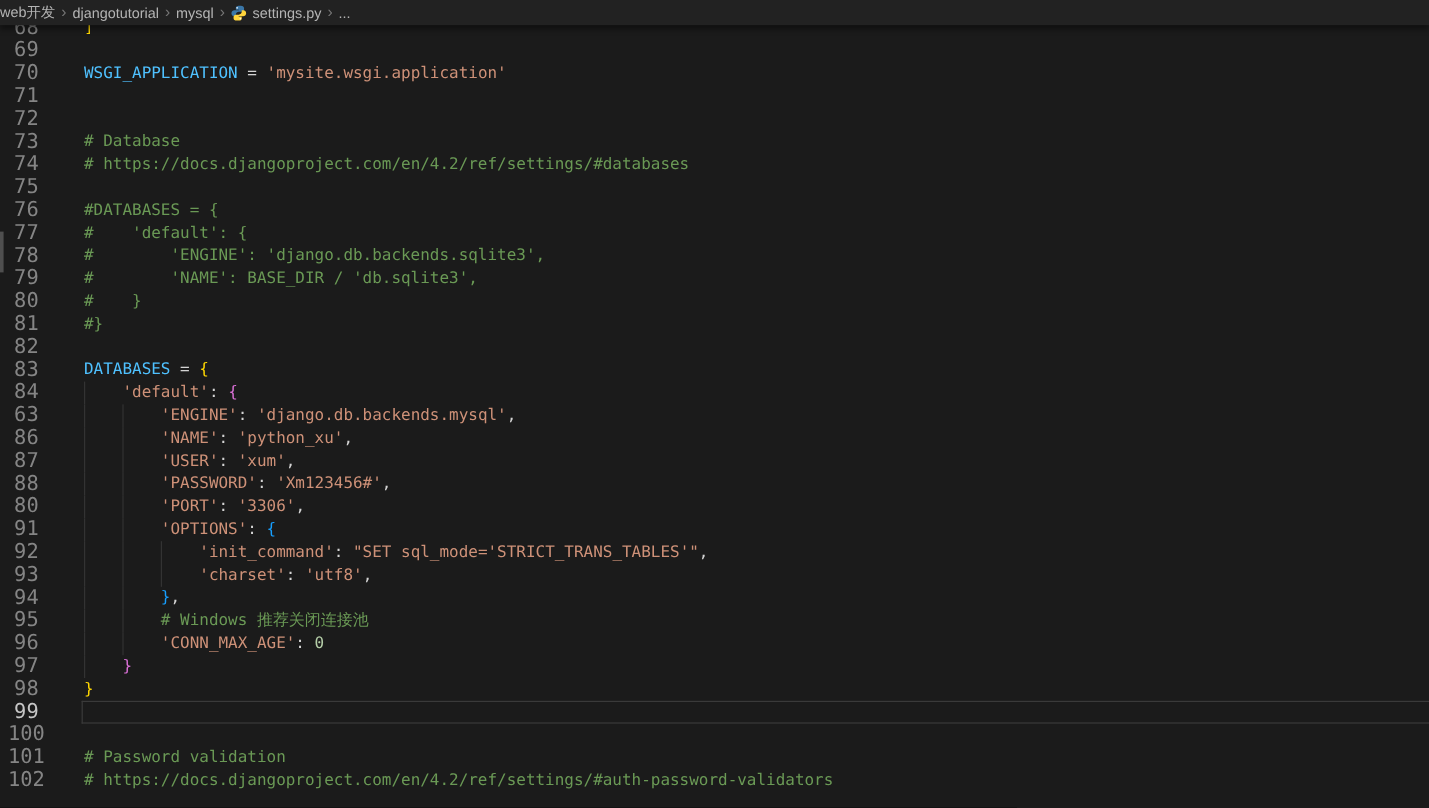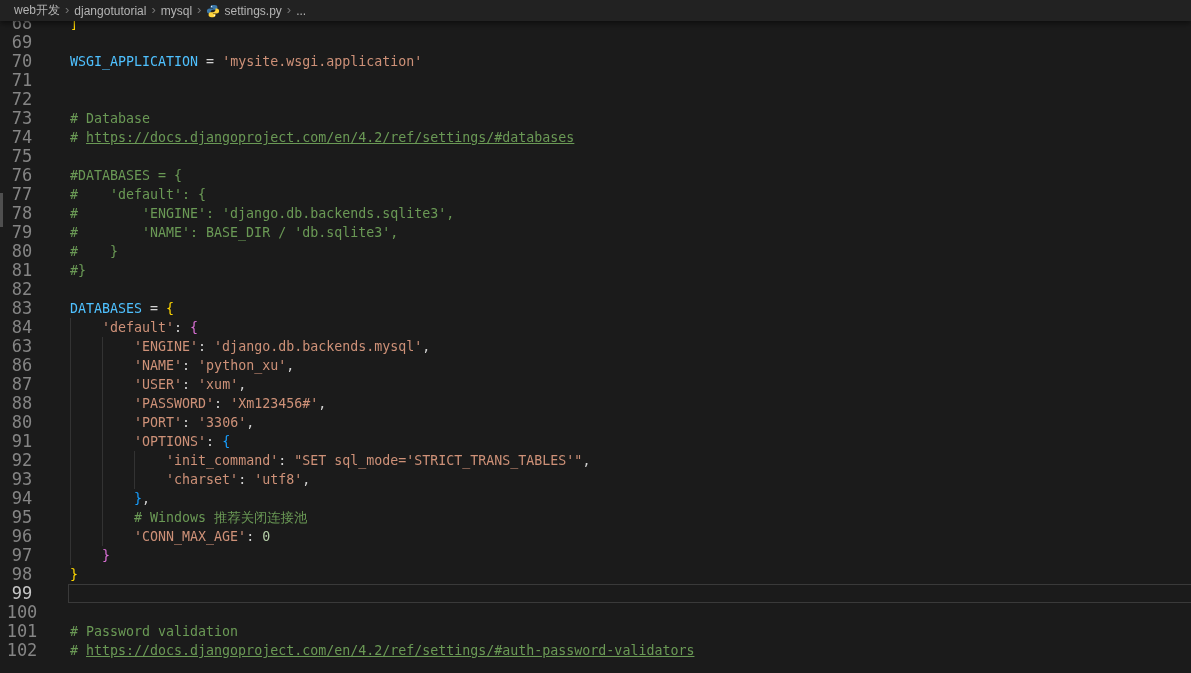--- a/index.html
+++ b/index.html
@@ -5,21 +5,21 @@
   html,body{margin:0;padding:0;background:#111;}
   .app{
     position:relative;width:1191px;height:673px;overflow:hidden;
     background:var(--bg-editor,#1b1b1b);
     font-family:"DejaVu Sans Mono","Liberation Mono",monospace;
   }
   
   .breadcrumbs{
     position:absolute;top:0;left:0;right:0;height:21px;z-index:10;
     background:var(--bg-bar,#222);
-    display:flex;align-items:center;padding-left:14px;gap:5px;
+    display:flex;align-items:center;gap:5px;
     font-family:"Liberation Sans",sans-serif;font-size:12px;color:#b4b4b4;
     box-shadow:0 3px 5px rgba(0,0,0,.45);
   }
   .bc-item{display:inline-flex;align-items:center;gap:4px;cursor:pointer;white-space:nowrap;}
   .bc-sep{color:#767676;font-size:13px;line-height:1;transform:translateY(-1px);}
   .bc-ico{display:inline-block;width:14px;height:14px;}
   
   .editor{position:absolute;inset:0;}
   .lines{position:absolute;top:14px;left:0;right:0;}
   .line{
@@ -31,21 +31,21 @@
     color:var(--tk-ln,#858585);font-size:17px;
   }
   .line.active .ln{color:var(--tk-ln_active,#c6c6c6);}
   .line.active::before{
     content:"";position:absolute;left:68px;right:0;top:0;bottom:0;
     border:1px solid #3a3a3a;border-right:none;box-sizing:border-box;pointer-events:none;
   }
   .guide{position:absolute;top:0;bottom:0;width:1px;background:#333;}
   .code{display:block;margin-left:70px;}
   .tk-c, .tk-cl{color:var(--tk-c,#6A9955);}
-  .tk-cl{text-decoration:underline;cursor:pointer;}
+  .tk-cl{cursor:pointer;}
   .tk-s{color:var(--tk-s,#CE9178);}
   .tk-k{color:var(--tk-k,#4FC1FF);}
   .tk-p{color:var(--tk-p,#D4D4D4);}
   .tk-n{color:var(--tk-n,#B5CEA8);}
   .tk-b1{color:var(--tk-b1,#FFD700);}
   .tk-b2{color:var(--tk-b2,#DA70D6);}
   .tk-b3{color:var(--tk-b3,#179FFF);}
   
   .left-deco{position:absolute;left:0;top:193px;width:3px;height:34px;background:#4f4f4f;z-index:12;}
 </style>

